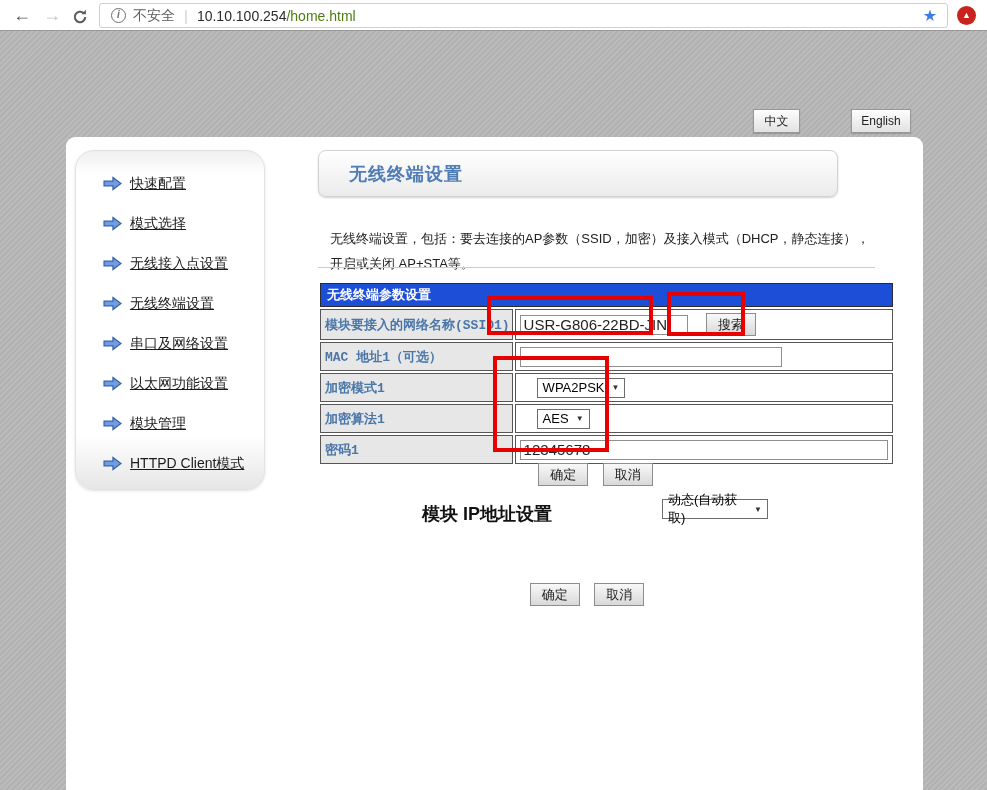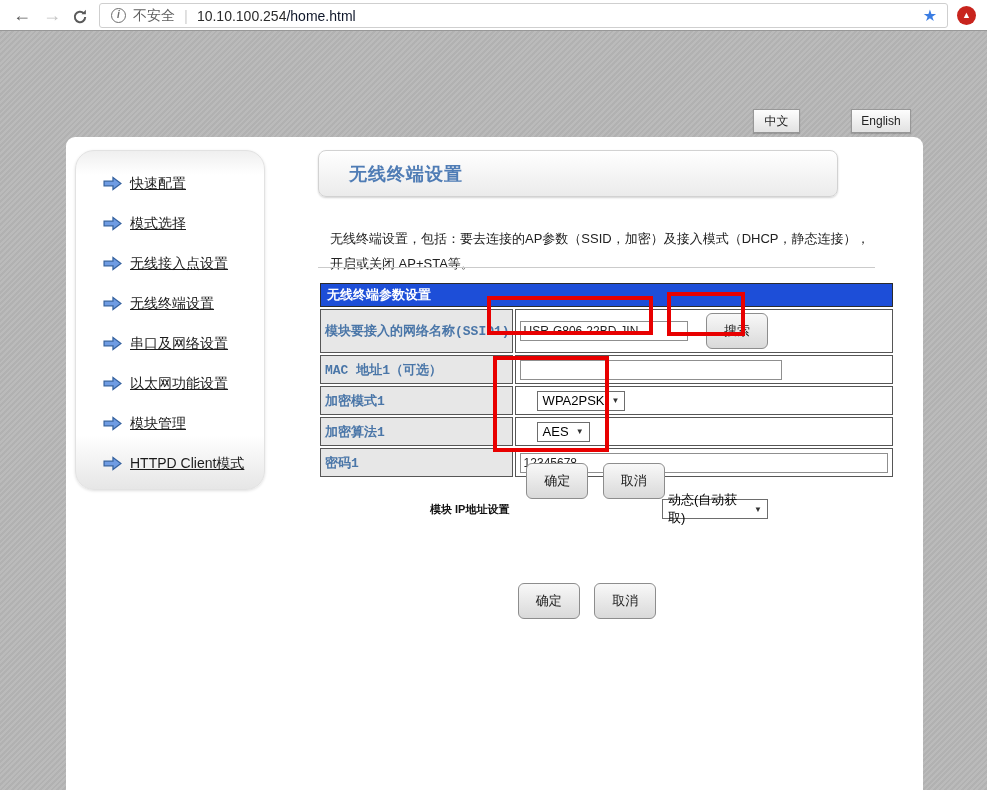--- a/index.html
+++ b/index.html
@@ -19,21 +19,21 @@
   .nav-fwd  { left:40px; color:#c3c3c3; }
   .nav-refresh { left:68px; top:7px; }
   .addr-bar { position:absolute; left:99px; top:3px; width:849px; height:25px; background:#fff;
     border:1px solid #cfcfcf; border-radius:3px; display:flex; align-items:center; font-size:14px; }
   .info-ico { width:15px; height:15px; border:1.5px solid #6e6e6e; border-radius:50%;
     color:#6e6e6e; font-size:10px; font-style:italic; font-weight:bold; text-align:center;
     line-height:12px; margin:0 7px 0 11px; flex:0 0 auto; }
   .sec-label { color:#5f5f5f; margin-right:9px; }
   .addr-div { color:#d0d0d0; margin-right:9px; font-size:15px; }
   .url-host { color:#2b2b2b; }
-  .url-path { color:#0f172a; }
+  .url-path { color:#4d7c0f; }
   .star-ico { position:absolute; right:10px; top:2px; color:#3b7de3; font-size:16px; cursor:pointer; }
   .ext-ico { position:absolute; left:957px; top:6px; width:19px; height:19px; border-radius:50%;
     background:#c8241d; color:#fff; font-size:9px; text-align:center; line-height:19px; cursor:pointer; }
   
   .lang-btn { position:absolute; top:109px; height:24px; font-size:12px; color:#222;
     background:linear-gradient(#fdfdfd,#e2e2e2); border:1px solid #979797; text-align:center;
     line-height:22px; cursor:pointer; box-shadow:0 1px 1px rgba(0,0,0,.15); }
   .lang-zh { left:753px; width:47px; }
   .lang-en { left:851px; width:60px; }
   
@@ -60,38 +60,38 @@
   .tbl1 { left:0; top:131px; width:555px; }
   .tbl2 { left:0; top:377px; width:538px; }
   table.cfg td { border:1px solid #565656; vertical-align:middle; }
   td.hdr { background:#1d4ed8; border:1px solid #2b2b2b !important; color:#fff; font-weight:bold;
     font-size:13px; padding:2px 6px; height:20px; }
   td.lbl { background:#e7e7e7; color:#4a76a8; font-weight:bold; font-size:13px;
     padding:0 2px 0 4px; height:29px; white-space:nowrap;font-family:Liberation Mono, monospace; }
   .tbl1 td.lbl { width:178px; }
   .tbl2 td.lbl { width:196px; }
   td.val { background:#fff; padding:3px 4px; }
-  input.txt { height:20px; border:1px solid #8f8f8f; font-size:12px; font-family:inherit;
+  input.txt { height:20px; border:1px solid #8f8f8f; font-size:15px; font-family:inherit;
     padding:0 3px; color:#222; vertical-align:middle; }
   .in-ssid { width:168px; }
   .in-mac  { width:262px; }
   .in-pwd  { width:368px; }
   .in-host { width:240px; }
   .fake-select { display:inline-flex; align-items:center; height:20px; border:1px solid #6d6d6d;
     background:#fff; font-size:13px; padding:0 5px; gap:7px; cursor:pointer; vertical-align:middle;margin-left:17px; }
   .caret { font-size:8px; color:#333; }
-  .push-btn { padding:2px 17px; height:36px; font-size:13px; color:#1a1a1a; cursor:pointer;
-    border:1px solid #8d8d8d; background:linear-gradient(#f8f8f8,#d9d9d9); border-radius:6px; }
+  .push-btn { padding:2px 11px; height:23px; font-size:13px; color:#1a1a1a; cursor:pointer;
+    border:1px solid #8d8d8d; background:linear-gradient(#f8f8f8,#d9d9d9); border-radius:0; }
   .search-btn { margin-left:14px; }
   .btn-row { position:absolute; text-align:center; }
   .btn-row1 { left:0; top:313px; width:555px; }
   .btn-row2 { left:0; top:433px; width:538px; }
   .btn-row .push-btn { margin:0 5px; }
   .ip-row { position:absolute; left:0; top:349px; width:557px; height:22px; }
-  .ip-label { position:absolute; left:112px; top:3px; font-size:11px; font-weight:bold; color:#111; }
+  .ip-label { position:absolute; left:104px; top:3px; font-size:18px; font-weight:bold; color:#111; }
   .ip-select { position:absolute; left:327px; top:0; width:106px; justify-content:space-between; }
   
   .red-box { position:absolute; border:4px solid #e80000; pointer-events:none; z-index:9; }
   .rb-ssid   { left:487px; top:296px; width:166px; height:39px; }
   .rb-search { left:667px; top:292px; width:78px;  height:44px; }
   .rb-enc    { left:493px; top:356px; width:116px; height:96px; }
 </style>
 </head>
 <body>
 

